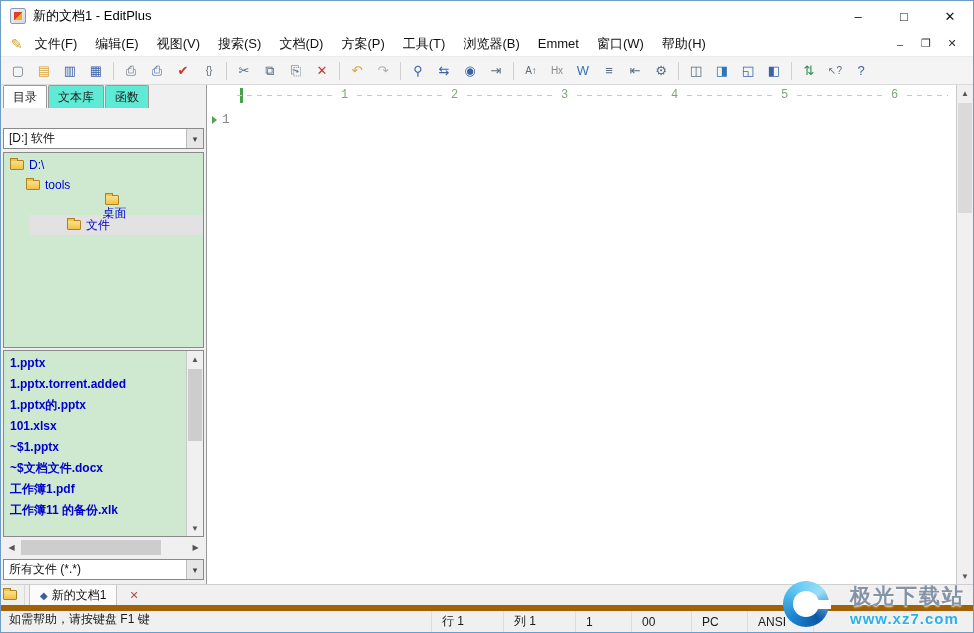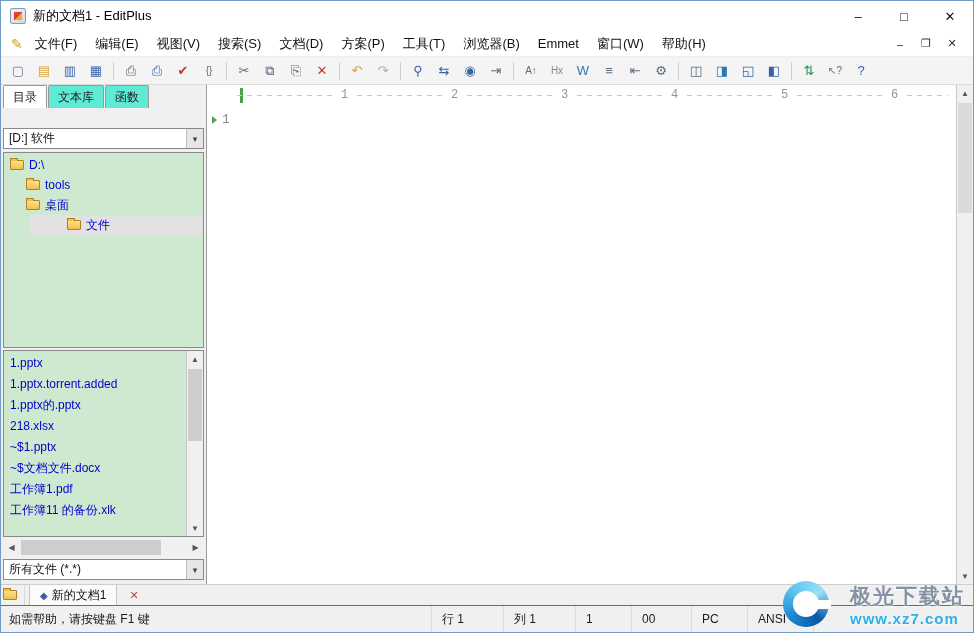--- a/index.html
+++ b/index.html
@@ -55,21 +55,21 @@
         overflow:hidden;font-size:12px;padding-top:2px;}
   .tree-item{height:20px;display:flex;align-items:center;white-space:nowrap;}
   .tree-item.selected{background:#e2e2e2;margin-left:25px;}
   .tree-label{color:#0000cc;}
   .folder-icon{display:inline-block;width:14px;height:10px;flex:0 0 auto;position:relative;
                background:linear-gradient(#fbe18a,#f0c14b);border:1px solid #ad8322;
                border-radius:1px;margin-right:5px;}
   .folder-icon::before{content:"";position:absolute;top:-3px;left:-1px;width:6px;height:2px;
                background:#f0c14b;border:1px solid #ad8322;border-bottom:none;}
   .filelist{flex:1;min-height:0;margin:2px 2px 0;border:1px solid #8a8a8a;background:#cfe9d1;
-            position:relative;overflow:hidden;font-size:12px;}
+            position:relative;overflow:hidden;font-size:12px;font-weight:bold;}
   .file-rows{padding:2px 18px 0 0;}
   .file-item{height:21px;line-height:21px;padding-left:6px;color:#0000cc;white-space:nowrap;overflow:hidden;}
   .v-scroll{position:absolute;top:0;right:0;bottom:0;width:17px;background:#f0f0f0;
             border-left:1px solid #c9c9c9;}
   .sb-btn{position:absolute;left:0;right:0;height:16px;display:flex;align-items:center;
           justify-content:center;font-size:8px;color:#555;background:#f0f0f0;}
   .sb-btn.up{top:0;} .sb-btn.down{bottom:0;}
   .sb-thumb{position:absolute;left:1px;right:1px;background:#cdcdcd;}
   .h-scroll{height:17px;flex:0 0 auto;margin:2px 2px 0;background:#f0f0f0;position:relative;}
   .h-btn{position:absolute;top:0;bottom:0;width:17px;display:flex;align-items:center;
@@ -96,22 +96,22 @@
            border-top:1px solid #cfcfcf;}
   .folder-btn{width:24px;height:100%;display:flex;align-items:center;justify-content:center;
               border-right:1px solid #d9d9d9;}
   .doc-tab{height:100%;display:flex;align-items:center;background:#fbfbfb;
            border-left:1px solid #c6c6c6;border-right:1px solid #c6c6c6;
            padding:0 10px;font-size:12px;color:#111;margin-left:4px;white-space:nowrap;}
   .doc-tab .diamond{color:#3a5fa0;font-size:10px;margin-right:4px;}
   .tab-close{margin-left:12px;color:#b34a4a;font-size:11px;}
 
   
-  .statusbar{height:27px;flex:0 0 auto;display:flex;align-items:center;background:#f0f0f0;
-             border-top:1px solid #a16207;font-size:12px;color:#1a1a1a;}
+  .statusbar{height:27px;flex:0 0 auto;display:flex;align-items:flex-start;background:#f0f0f0;
+             border-top:6px solid #a16207;font-size:12px;color:#1a1a1a;}
   .status-help{flex:1;padding-left:8px;white-space:nowrap;overflow:hidden;}
   .status-cell{height:100%;display:flex;align-items:center;padding-left:10px;
                border-left:1px solid #dcdcdc;white-space:nowrap;}
   .status-spacer{width:160px;height:100%;border-left:1px solid #dcdcdc;}
 
   
   .watermark{position:absolute;right:8px;bottom:5px;display:flex;align-items:center;gap:21px;z-index:10;}
   .wm-logo{width:46px;height:46px;border-radius:50%;position:relative;flex:0 0 auto;
            background:conic-gradient(from 140deg,#0b57a4,#1e88d2,#5fc6f2,#9adef7,#0b57a4);}
   .wm-logo::before{content:"";position:absolute;inset:10px;background:#fff;border-radius:50%;}
@@ -213,36 +213,36 @@
 
       <div class="tree">
           <div class="tree-item" style="padding-left: 6px;">
             <span class="folder-icon"></span>
             <span class="tree-label">D:\</span>
           </div>
           <div class="tree-item" style="padding-left: 22px;">
             <span class="folder-icon"></span>
             <span class="tree-label">tools</span>
           </div>
-          <div class="tree-item" style="padding-left: 22px;">
+          <div class="tree-item" style="padding-left: 22px; flex-direction: column;">
             <span class="folder-icon"></span>
             <span class="tree-label">桌面</span>
           </div>
           <div class="tree-item selected" style="padding-left: 38px;">
             <span class="folder-icon"></span>
             <span class="tree-label">文件</span>
           </div>
         </div>
 
       <div class="filelist">
         <div class="file-rows">
             <div class="file-item">1.pptx</div>
             <div class="file-item">1.pptx.torrent.added</div>
             <div class="file-item">1.pptx的.pptx</div>
-            <div class="file-item">218.xlsx</div>
+            <div class="file-item">101.xlsx</div>
             <div class="file-item">~$1.pptx</div>
             <div class="file-item">~$文档文件.docx</div>
             <div class="file-item">工作簿1.pdf</div>
             <div class="file-item">工作簿11 的备份.xlk</div>
           </div>
         <div class="v-scroll">
           <div class="sb-btn up">▲</div>
           <div class="sb-thumb" style="top:18px;height:72px;"></div>
           <div class="sb-btn down">▼</div>
         </div>

